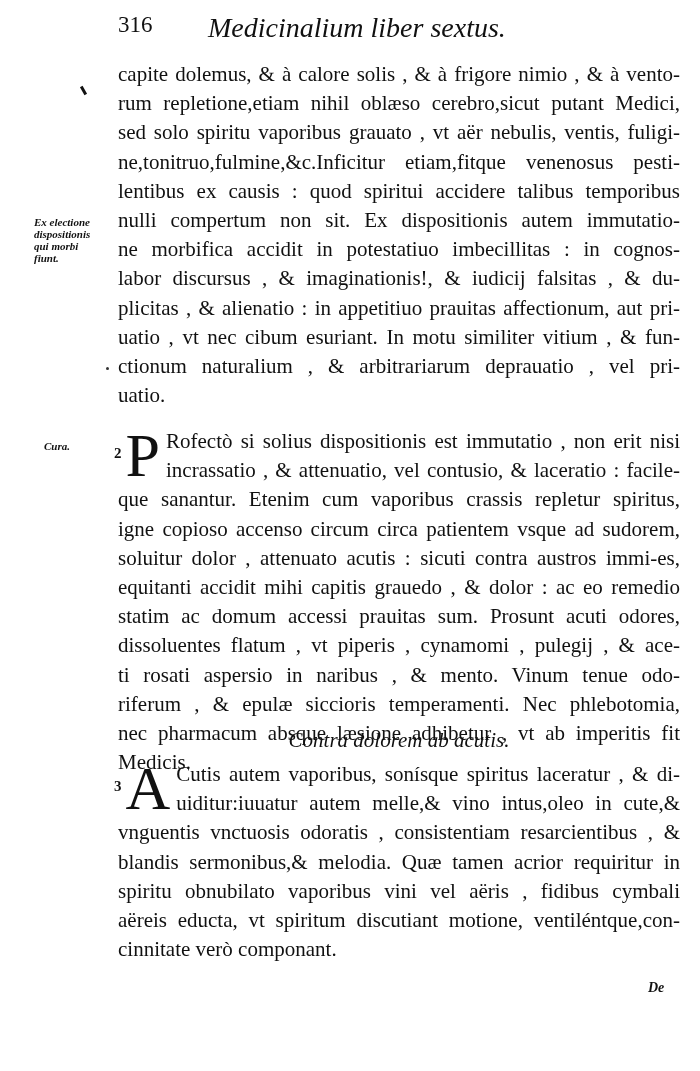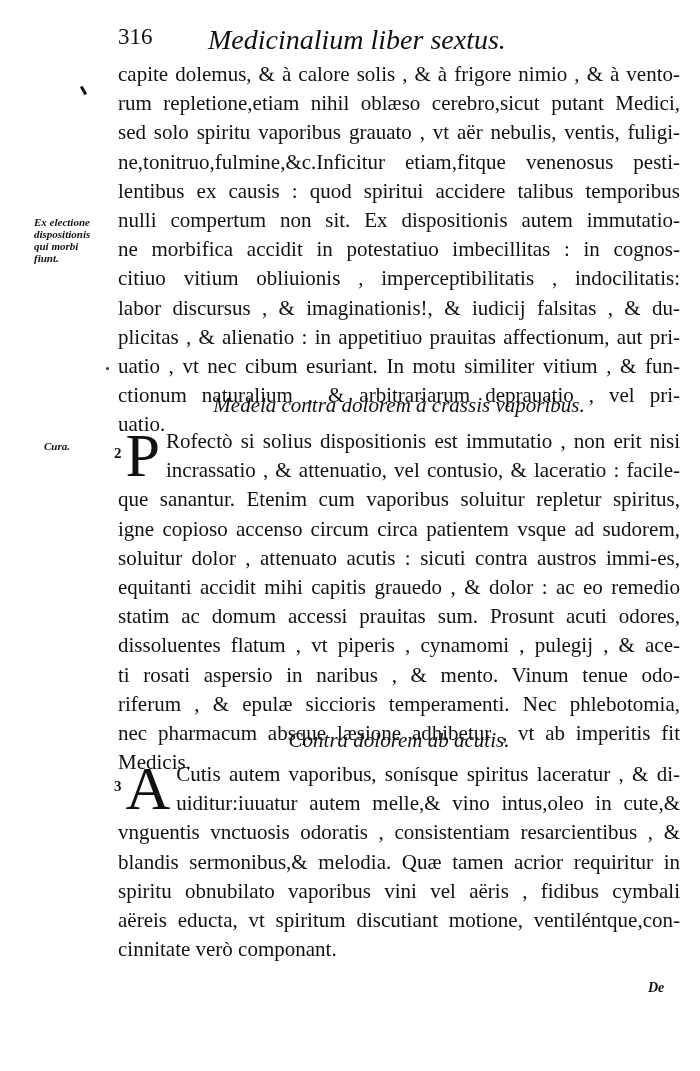--- a/index.html
+++ b/index.html
@@ -2,21 +2,21 @@
 <html><head>
 <meta charset="utf-8">
 <style>
   html, body { margin: 0; padding: 0; }
   body {
     width: 700px; height: 1071px; position: relative; overflow: hidden;
     background: #ffffff; color: #111111;
     font-family: "Liberation Serif", "DejaVu Serif", serif;
   }
   .page { position: absolute; left: 0; top: 0; width: 700px; height: 1071px; }
-  .header { position: absolute; top: 24px; left: 118px; width: 562px; height: 32px; font-family: Liberation Serif, serif; }
+  .header { position: absolute; top: 12px; left: 118px; width: 562px; height: 32px; font-family: Liberation Serif, serif; }
   .folio { position: absolute; left: 0; top: 0; font-size: 23px; }
   .running-title { position: absolute; left: 90px; top: 0; font-size: 28px; font-style: italic; }
   .text { position: absolute; left: 118px; width: 562px; font-size: 21px; line-height: 29.2px; }
   .line { display: block; height: 29.2px; white-space: nowrap; text-align: justify; text-align-last: justify; }
   .line.last { text-align-last: left; }
   .block1 { top: 60px; }
   .heading { position: absolute; left: 118px; width: 562px; text-align: center; font-style: italic; font-size: 21px; }
   .heading1 { top: 393px; }
   .heading2 { top: 728px; }
   .block2 { top: 427px; }
@@ -51,38 +51,36 @@
   </div>
 
   <div class="text block1">
     <span class="line">capite dolemus, &amp; à calore solis , &amp; à frigore nimio , &amp; à vento-</span>
     <span class="line">rum repletione,etiam nihil oblæso cerebro,sicut putant Medici,</span>
     <span class="line">sed solo spiritu vaporibus grauato , vt aër nebulis, ventis, fuligi-</span>
     <span class="line">ne,tonitruo,fulmine,&amp;c.Inficitur etiam,fitque venenosus pesti-</span>
     <span class="line">lentibus ex causis : quod spiritui accidere talibus temporibus</span>
     <span class="line">nulli compertum non sit. Ex dispositionis autem immutatio-</span>
     <span class="line">ne morbifica accidit in potestatiuo imbecillitas : in cognos-</span>
-    <span class="line">citiuo vitium obliuionis , imperceptibilitatis , indocilitatis:</span>
     <span class="line">labor discursus , &amp; imaginationis!, &amp; iudicij falsitas , &amp; du-</span>
     <span class="line">plicitas , &amp; alienatio : in appetitiuo prauitas affectionum, aut pri-</span>
     <span class="line">uatio , vt nec cibum esuriant. In motu similiter vitium , &amp; fun-</span>
     <span class="line">ctionum naturalium , &amp; arbitrariarum deprauatio , vel pri-</span>
     <span class="line last">uatio.</span>
   </div>
 
-  <div class="heading heading1">Medela contra dolorem à crassis vaporibus.</div>
 
   <div class="marg marg2">Cura.</div>
 
   <div class="text block2">
     <span class="secnum">2</span>
     <span class="dropcap">P</span>
     <span class="line">Rofectò si solius dispositionis est immutatio , non erit nisi</span>
     <span class="line">incrassatio , &amp; attenuatio, vel contusio, &amp; laceratio : facile-</span>
-    <span class="line" style="clear:left">que sanantur. Etenim cum vaporibus soluitur repletur spiritus,</span>
+    <span class="line" style="clear:left">que sanantur. Etenim cum vaporibus crassis repletur spiritus,</span>
     <span class="line">igne copioso accenso circum circa patientem vsque ad sudorem,</span>
     <span class="line">soluitur dolor , attenuato acutis : sicuti contra austros immi-es,</span>
     <span class="line">equitanti accidit mihi capitis grauedo , &amp; dolor : ac eo remedio</span>
     <span class="line">statim ac domum accessi prauitas sum. Prosunt acuti odores,</span>
     <span class="line">dissoluentes flatum , vt piperis , cynamomi , pulegij , &amp; ace-</span>
     <span class="line">ti rosati aspersio in naribus , &amp; mento. Vinum tenue odo-</span>
     <span class="line">riferum , &amp; epulæ siccioris temperamenti. Nec phlebotomia,</span>
     <span class="line">nec pharmacum absque læsione adhibetur , vt ab imperitis fit</span>
     <span class="line last">Medicis.</span>
   </div>

